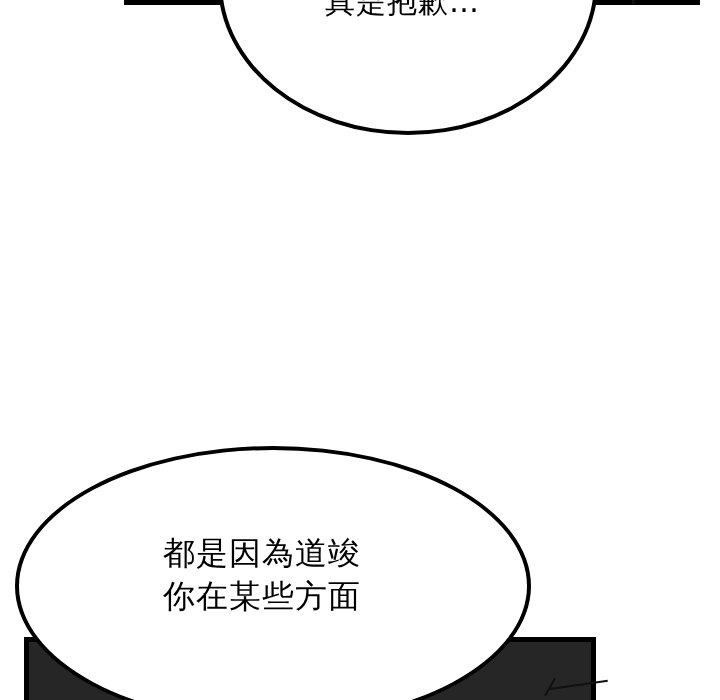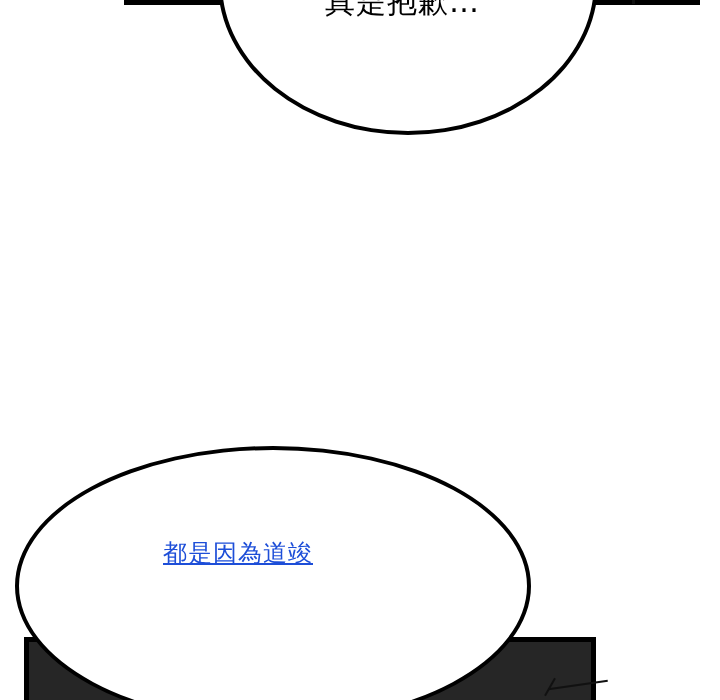--- a/index.html
+++ b/index.html
@@ -89,25 +89,24 @@
       left: 15px;
       top: 446px;
       width: 516px;
       height: 280px;
     }
     .bubble-bottom-text {
       position: absolute;
       left: 163px;
       top: 532px;
       width: 220px;
-      font-size: 24px;
+      font-size: 32px;
       line-height: 43px;
-      color: #1d4ed8;
+      color: #000000;
       letter-spacing: 1px;
-      text-decoration: underline;
     }
     .bubble-bottom-text div {
       white-space: nowrap;
     }
   </style>
 </head>
 <body>
 
 <div class="page">
   <div class="top-panel"></div>
@@ -116,14 +115,15 @@
   <div class="bubble bubble-top"></div>
   <div class="bubble-top-text">真是抱歉…</div>
 
   <div class="bottom-panel"></div>
   <div class="bottom-panel-line"></div>
   <div class="bottom-panel-line2"></div>
 
   <div class="bubble bubble-bottom"></div>
   <div class="bubble-bottom-text">
     <div>都是因為道竣</div>
+    <div>你在某些方面</div>
   </div>
 </div>
 
 </body></html>

